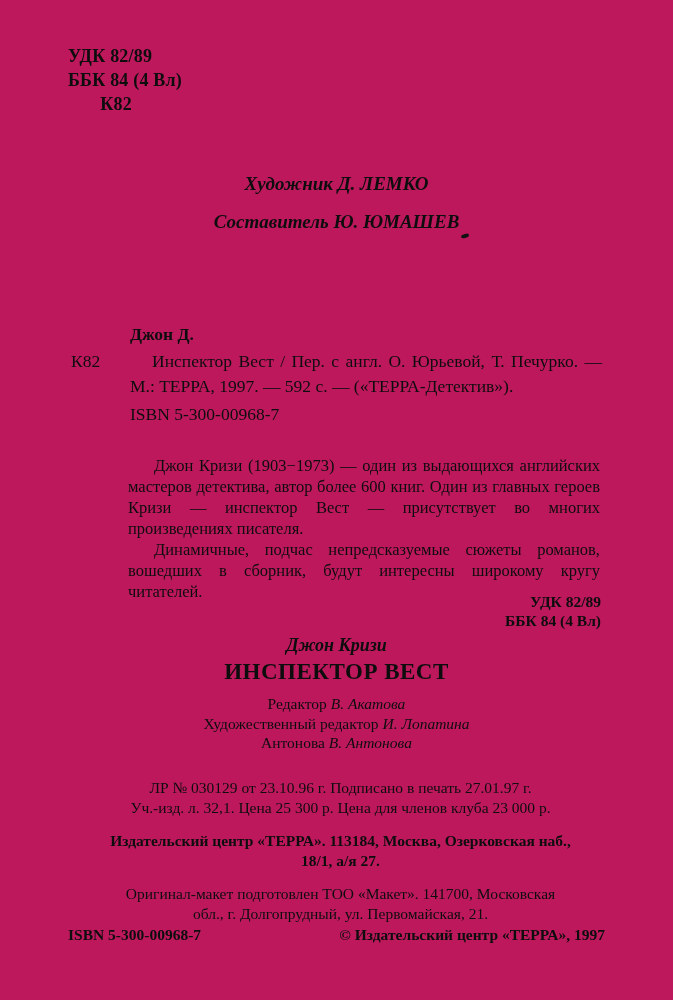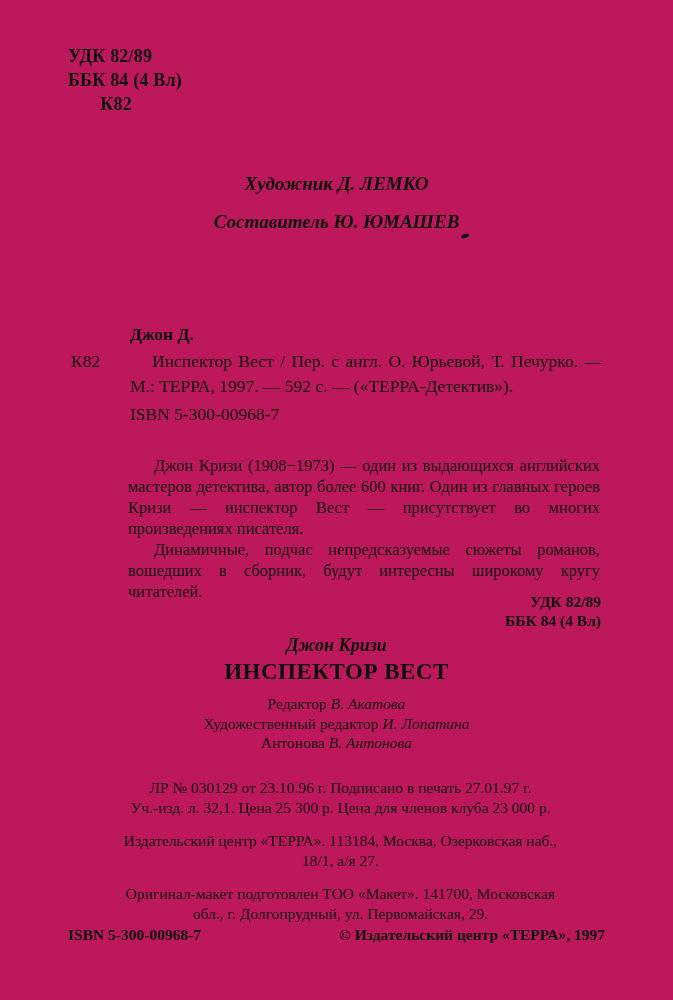--- a/index.html
+++ b/index.html
@@ -161,21 +161,21 @@
     top: 778px;
     text-align: center;
   }
   .imprint .group { margin-bottom: 13px; }
   .imprint .group:last-child { margin-bottom: 0; }
   .imprint .line {
     font-size: 15.5px;
     line-height: 20px;
     padding-left: 8px;
   }
-  .imprint .line.bold { font-weight: normal; }
+  .imprint .line.bold { font-weight: bold; }
 
   
   .footer {
     position: absolute;
     left: 68px;
     right: 68px;
     top: 925px;
     display: flex;
     justify-content: space-between;
     align-items: baseline;
@@ -208,21 +208,21 @@
     <div class="record">
       <span class="shelfmark">К82</span>
       <div class="record-body">
         <span>Инспектор Вест / Пер. с англ. О. Юрьевой, Т. Печурко. — М.: ТЕРРА, 1997. — 592 с. — («ТЕРРА-Детектив»).</span>
         <span class="isbn">ISBN 5-300-00968-7</span>
       </div>
     </div>
   </div>
 
   <div class="annotation">
-    <p>Джон Кризи (1908−1973) — один из выдающихся английских мастеров детектива, автор более 600 книг. Один из главных героев Кризи — инспектор Вест — присутствует во многих произведениях писателя.</p>
+    <p>Джон Кризи (1903−1973) — один из выдающихся английских мастеров детектива, автор более 600 книг. Один из главных героев Кризи — инспектор Вест — присутствует во многих произведениях писателя.</p>
     <p>Динамичные, подчас непредсказуемые сюжеты романов, вошедших в сборник, будут интересны широкому кругу читателей.</p>
   </div>
 
   <div class="udk-right">
     <div>УДК 82/89</div>
     <div>ББК 84 (4 Вл)</div>
   </div>
 
   <div class="title-block">
     <div class="book-author">Джон Кризи</div>
@@ -245,21 +245,21 @@
     <div class="group">
       <div class="line">ЛР № 030129 от 23.10.96 г. Подписано в печать 27.01.97 г.</div>
       <div class="line">Уч.-изд. л. 32,1. Цена 25 300 р. Цена для членов клуба 23 000 р.</div>
     </div>
     <div class="group">
       <div class="line bold">Издательский центр «ТЕРРА». 113184, Москва, Озерковская наб.,</div>
       <div class="line bold">18/1, а/я 27.</div>
     </div>
     <div class="group">
       <div class="line">Оригинал-макет подготовлен ТОО «Макет». 141700, Московская</div>
-      <div class="line">обл., г. Долгопрудный, ул. Первомайская, 29.</div>
+      <div class="line">обл., г. Долгопрудный, ул. Первомайская, 21.</div>
     </div>
   </div>
 
   <div class="footer">
     <div class="isbn">ISBN 5-300-00968-7</div>
     <div class="copyright">© Издательский центр «ТЕРРА», 1997</div>
   </div>
 
 </div>
 

